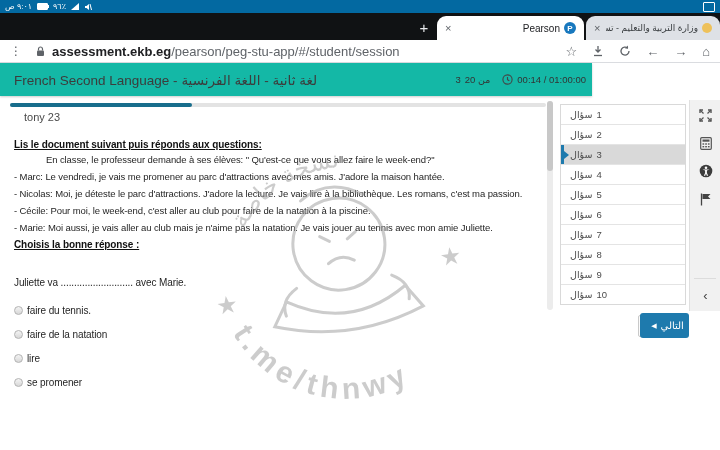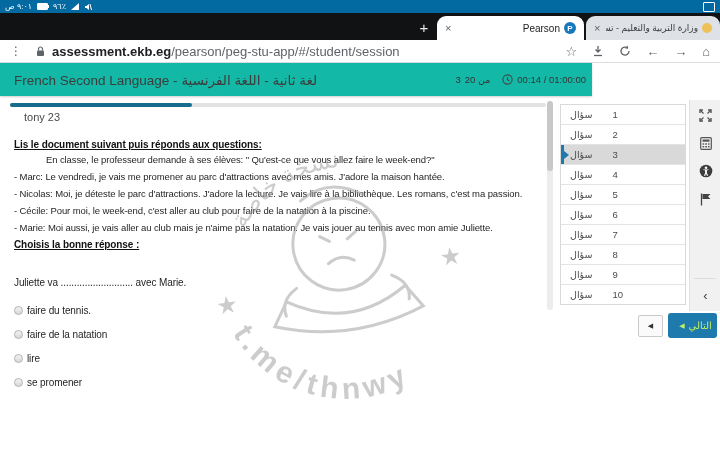--- a/index.html
+++ b/index.html
@@ -65,42 +65,42 @@
   .option{display:flex;align-items:center;gap:4px;margin-bottom:13px;font-size:10px;}
   .radio{width:9px;height:9px;border-radius:50%;background:linear-gradient(#f4f4f4,#d7d7d7);
     border:1px solid #b3b3b3;box-sizing:border-box;flex:0 0 auto;}
 
   
   .scroll-divider{position:absolute;left:547px;top:101px;width:6px;height:209px;background:#ececec;border-radius:3px;}
   .scroll-thumb{width:6px;height:70px;background:#c8c8c8;border-radius:3px;}
 
   
   .qlist{position:absolute;left:560px;top:104px;width:126px;background:#fff;border:1px solid #d9d9d9;box-sizing:border-box;}
-  .q-item{position:relative;height:19px;display:flex;align-items:center;gap:20px;padding-left:9px;
+  .q-item{position:relative;height:19px;display:flex;align-items:center;gap:4px;padding-left:9px;
     border-bottom:1px solid #e4e4e4;font-size:9.5px;color:#4a4a4a;}
   .q-item:last-child{border-bottom:none;}
   .q-item.selected{background:#d9d9d9;}
   .q-item.selected::before{content:"";position:absolute;left:0;top:0;bottom:0;width:3px;background:#1e7aad;}
   .q-item.selected::after{content:"";position:absolute;left:3px;top:50%;margin-top:-4px;
     border-left:5px solid #1e7aad;border-top:4px solid transparent;border-bottom:4px solid transparent;}
 
   
   .tool-strip{position:absolute;left:689px;top:100px;width:31px;height:211px;background:#f1f1f1;
     border-left:1px solid #e0e0e0;box-sizing:border-box;}
   .tool-strip .tool{position:absolute;left:0;width:31px;height:20px;display:flex;align-items:center;justify-content:center;}
   .tool-sep{position:absolute;left:4px;right:4px;bottom:32px;border-top:1px solid #dcdcdc;}
   .collapse{position:absolute;left:0;bottom:4px;width:31px;height:24px;display:flex;align-items:center;
     justify-content:center;color:#444;font-size:13px;}
 
   
   .prev-btn{position:absolute;left:638px;top:315px;width:25px;height:22px;background:#fafafa;
     border:1px solid #c9c9c9;border-radius:2px;color:#333;font-size:7px;
     display:flex;align-items:center;justify-content:center;}
-  .next-btn{position:absolute;left:668px;top:313px;width:49px;height:25px;background:#1e7aad;border:none;
-    border-radius:3px;color:#bef264;display:flex;align-items:center;justify-content:center;gap:4px;padding-left:12px;}
+  .next-btn{position:absolute;left:640px;top:313px;width:49px;height:25px;background:#1e7aad;border:none;
+    border-radius:3px;color:#ffffff;display:flex;align-items:center;justify-content:center;gap:4px;padding-left:12px;}
   .next-btn .tri{font-size:7px;}
   .next-btn .lbl{font-size:10px;}
 
   
   .watermark{position:absolute;left:180px;top:92px;width:320px;height:320px;opacity:.5;
     transform:rotate(-8deg);pointer-events:none;}
 </style>
 </head>
 <body>
 

